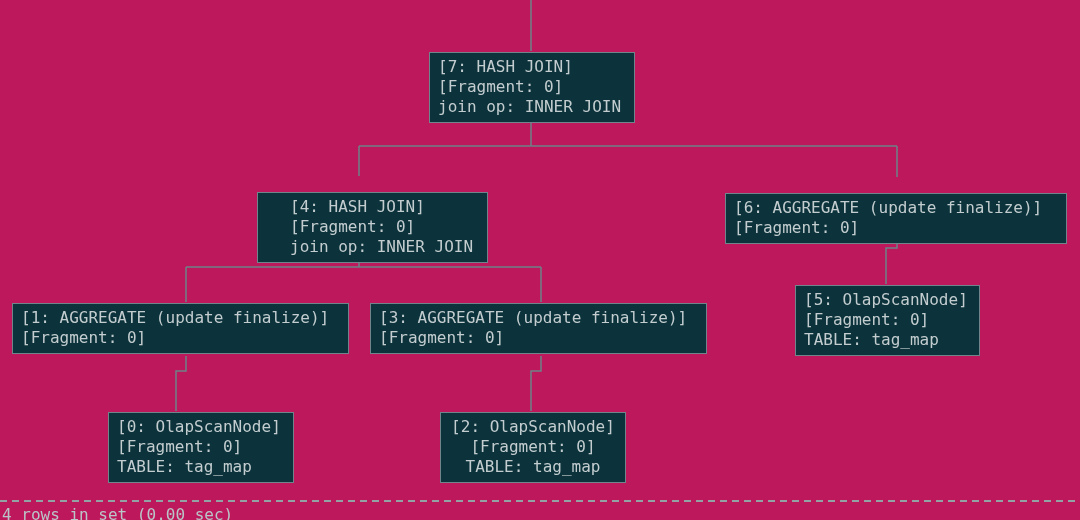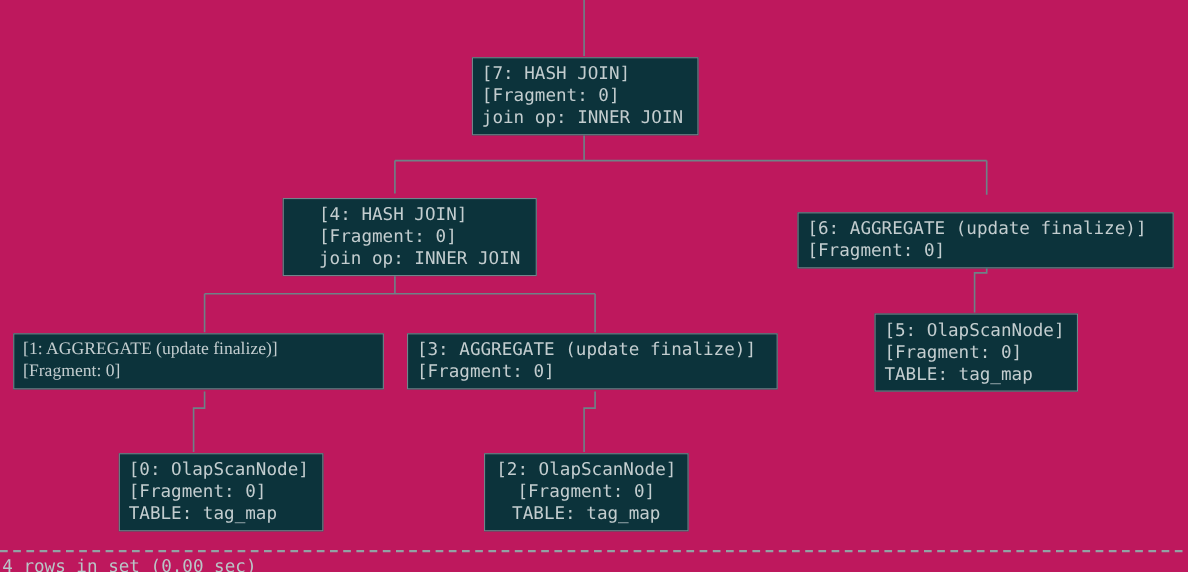--- a/index.html
+++ b/index.html
@@ -48,32 +48,32 @@
     <path d="M541 356 V371 H531 V411" stroke="#6e8187" stroke-width="1.5" fill="none"></path>
     <path d="M0 501 H1080" stroke="#93a1a4" stroke-width="2" stroke-dasharray="7 5" fill="none"></path>
   </svg>
 
   <div class="node" style="left:429px;top:52px;width:188px;">
     <div class="ln">[7: HASH JOIN]</div>
     <div class="ln">[Fragment: 0]</div>
     <div class="ln">join op: INNER JOIN</div>
   </div>
 
-  <div class="node" style="left:257px;top:180px;width:189px;padding-left:32px;">
+  <div class="node" style="left:257px;top:192px;width:189px;padding-left:32px;">
     <div class="ln">[4: HASH JOIN]</div>
     <div class="ln">[Fragment: 0]</div>
     <div class="ln">join op: INNER JOIN</div>
   </div>
 
   <div class="node" style="left:725px;top:178px;width:324px;margin-top:15px;">
     <div class="ln">[6: AGGREGATE (update finalize)]</div>
     <div class="ln">[Fragment: 0]</div>
   </div>
 
-  <div class="node" style="left:12px;top:303px;width:319px;font-family:Liberation Serif, serif;">
+  <div class="node" style="left:12px;top:303px;width:319px;">
     <div class="ln">[1: AGGREGATE (update finalize)]</div>
     <div class="ln">[Fragment: 0]</div>
   </div>
 
   <div class="node" style="left:370px;top:303px;width:319px;">
     <div class="ln">[3: AGGREGATE (update finalize)]</div>
     <div class="ln">[Fragment: 0]</div>
   </div>
 
   <div class="node" style="left:795px;top:285px;width:167px;">

